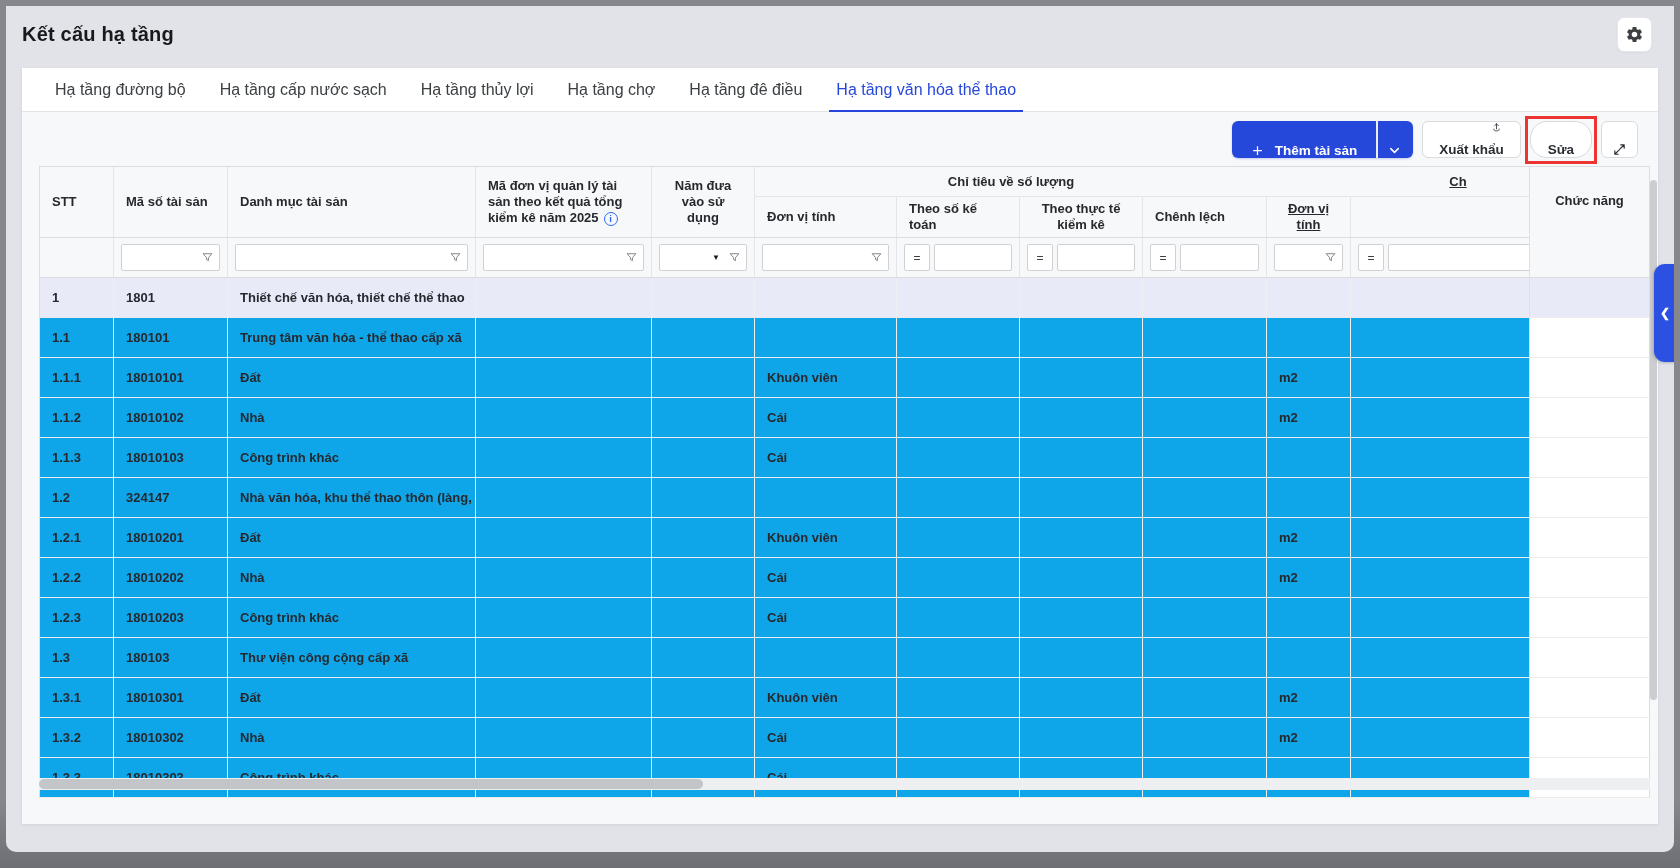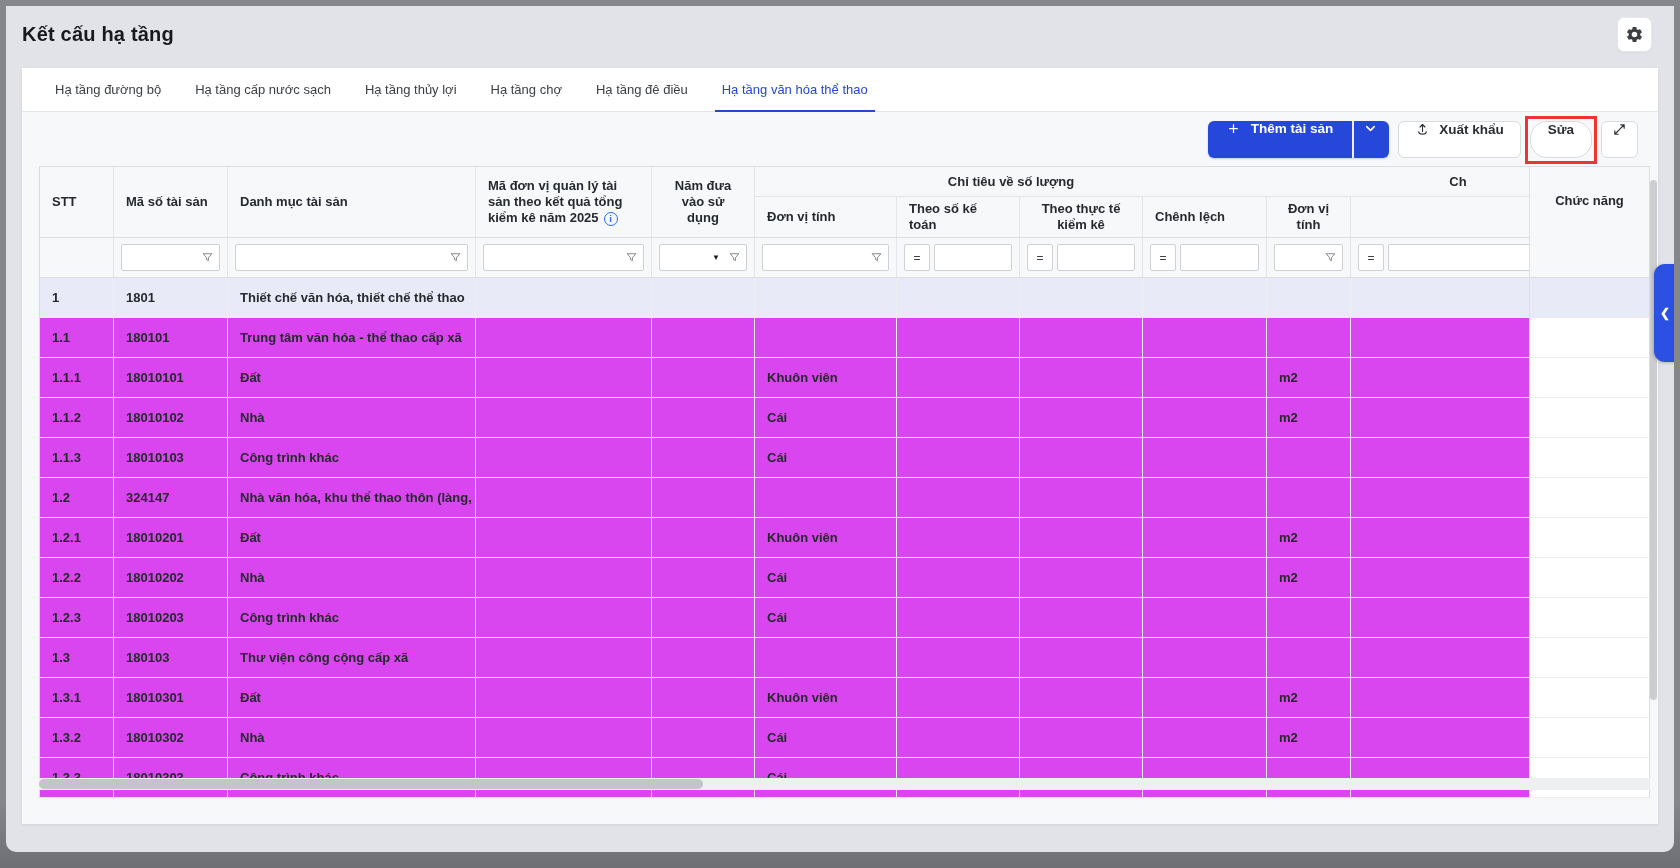--- a/index.html
+++ b/index.html
@@ -17,69 +17,69 @@
   .page-title{font-size:20px;font-weight:700;color:#17191d;letter-spacing:.2px;}
   .settings-btn{position:absolute;right:22px;top:11px;width:35px;height:35px;background:#fff;border:1px solid #e6e7ea;border-radius:7px;display:flex;align-items:center;justify-content:center;cursor:pointer;box-shadow:0 1px 2px rgba(0,0,0,.04);}
   .settings-btn svg{width:19px;height:19px;fill:#3c4043;}
 
   
   .card{position:absolute;left:16px;right:16px;top:62px;bottom:28px;background:#fff;box-shadow:0 1px 3px rgba(0,0,0,.08);}
   .card-body-bg{position:absolute;left:0;right:0;top:44px;bottom:0;background:#f7f8fa;}
 
   
   .tab-bar{position:absolute;left:0;right:0;top:0;height:44px;display:flex;align-items:stretch;padding-left:16px;border-bottom:1px solid #e3e4e7;background:#fff;z-index:3;}
-  .tab{display:flex;align-items:center;padding:9px 17px;font-size:13px;font-weight:400;color:#3c4043;cursor:pointer;position:relative;}
+  .tab{display:flex;align-items:center;padding:9px 17px;font-size:16px;font-weight:400;color:#3c4043;cursor:pointer;position:relative;}
   .tab.active{color:var(--accent);font-weight:500;}
   .tab.active::after{content:"";position:absolute;left:10px;right:10px;bottom:-1px;height:2.5px;background:var(--accent);}
 
   
   .toolbar{position:absolute;top:52px;right:20px;height:38px;display:flex;gap:9px;align-items:center;z-index:3;}
-  .btn{height:37px;display:flex;align-items:flex-start;justify-content:center;font-size:13.5px;font-weight:600;border-radius:6px;cursor:pointer;background:#fff;border:1px solid #d8dadd;color:#2a2d33;}
+  .btn{height:37px;display:flex;align-items:flex-end;justify-content:center;font-size:13.5px;font-weight:600;border-radius:6px;cursor:pointer;background:#fff;border:1px solid #d8dadd;color:#2a2d33;}
   .btn svg{width:15px;height:15px;}
   .split{display:flex;border-radius:6px;overflow:hidden;box-shadow:0 1px 2px rgba(37,71,218,.25);}
   .split .main{background:var(--accent);color:#fff;border:none;border-radius:0;padding:0 18px;gap:10px;}
   .split .drop{background:var(--accent);color:#fff;border:none;border-radius:0;width:38px;border-left:1px solid rgba(255,255,255,.0);position:relative;}
   .split .drop::before{content:"";position:absolute;left:0;top:0;bottom:0;width:2px;background:#fff;opacity:.9;}
-  .export{padding:0 16px;gap:9px;}
+  .export{padding:0 16px;gap:9px;flex-direction:column;}
   .edit-wrap{position:relative;}
   .edit{padding:0 17px;border-radius:17px;}
   .annotation{position:absolute;left:-5px;top:-5px;right:-5px;bottom:-6px;border:3.5px solid var(--red);pointer-events:none;}
   .expand{width:37px;}
 
   
   .table-wrap{position:absolute;left:17px;top:98px;width:1611px;font-size:13px;color:var(--txt);z-index:2;}
   .thead{display:flex;height:72px;background:var(--head-bg);border:1px solid var(--border-dark);border-bottom:1px solid var(--border-dark);}
   .th{border-right:1px solid var(--border);display:flex;align-items:center;padding:4px 12px;font-weight:700;line-height:1.25;}
   .th.center{justify-content:center;text-align:center;align-items:center;}
   .group-block{display:flex;flex-direction:column;border-right:0;}
   .group-label{height:36px;display:flex;align-items:center;justify-content:center;font-weight:700;border-bottom:1px solid var(--border);}
   .group-sub{display:flex;flex:1;}
   .group-sub .th{border-top:0;}
-  .g2{flex:1;overflow:hidden;}
+  .g2{flex:1;overflow:hidden;text-decoration:underline;}
   
   .w1{width:74px;} .w2{width:114px;} .w3{width:248px;} .w4{width:176px;} .w5{width:103px;}
   .w6{width:142px;} .w7{width:123px;} .w8{width:123px;} .w9{width:124px;} .w10{width:84px;} .w11{flex:1;min-width:0;}
 
   .info-icon{display:inline-flex;align-items:center;justify-content:center;width:14px;height:14px;border:1.6px solid #2b6bf3;border-radius:50%;color:#2b6bf3;font-size:9.5px;font-weight:700;margin-left:5px;font-style:normal;flex:none;}
 
   
   .filter-row{display:flex;height:40px;background:var(--head-bg);border-left:1px solid var(--border-dark);border-right:1px solid var(--border-dark);border-bottom:1px solid var(--border-dark);}
   .fc{border-right:1px solid var(--border);display:flex;align-items:center;padding:6px 7px;gap:4px;}
   .fbox{flex:1;height:27px;background:#fff;border:1px solid #cfd1d5;border-radius:2px;display:flex;align-items:center;min-width:0;}
   .fbox input{flex:1;border:none;outline:none;height:100%;min-width:0;padding:0 6px;font-size:12px;background:transparent;}
   .funnel{flex:none;width:24px;height:100%;display:flex;align-items:center;justify-content:center;cursor:pointer;}
   .funnel svg{width:13px;height:13px;stroke:#6a6d72;fill:none;stroke-width:1.5;}
   .caret{flex:none;width:10px;color:#1a1a1a;font-size:8px;cursor:pointer;}
   .eqbox{flex:none;width:26px;height:27px;background:#fff;border:1px solid #cfd1d5;border-radius:2px;display:flex;align-items:center;justify-content:center;font-size:12px;color:#3c4043;cursor:pointer;}
   .eqin{height:27px;background:#fff;border:1px solid #cfd1d5;border-radius:2px;flex:1;min-width:0;}
   .eqin input{width:100%;height:100%;border:none;outline:none;padding:0 6px;font-size:12px;background:transparent;}
 
   
   .tbody{border-left:1px solid var(--border-dark);border-right:1px solid var(--border-dark);background:#fff;}
-  .tr{display:flex;height:40px;border-bottom:1px solid #ebecee;background:#d946ef;}
+  .tr{display:flex;height:40px;border-bottom:1px solid #ebecee;background:#0ea5e9;}
   .tr.hl{background:var(--hl);}
   .td{border-right:1px solid #eeeff1;display:flex;align-items:center;padding:0 12px;font-weight:700;overflow:hidden;white-space:nowrap;}
 
   
   .pinned{position:absolute;top:0;right:0;width:121px;z-index:4;border-left:1px solid #dfe0e3;}
   .pin-head{height:112px;background:var(--head-bg);border-top:1px solid var(--border-dark);border-right:1px solid var(--border-dark);border-bottom:1px solid var(--border-dark);display:flex;align-items:flex-start;justify-content:center;font-weight:700;padding-top:26px;}
   .pin-cell{height:40px;background:#fff;border-bottom:1px solid #ebecee;border-right:1px solid var(--border-dark);}
   .pin-cell.hl{background:var(--hl);}
 
   

